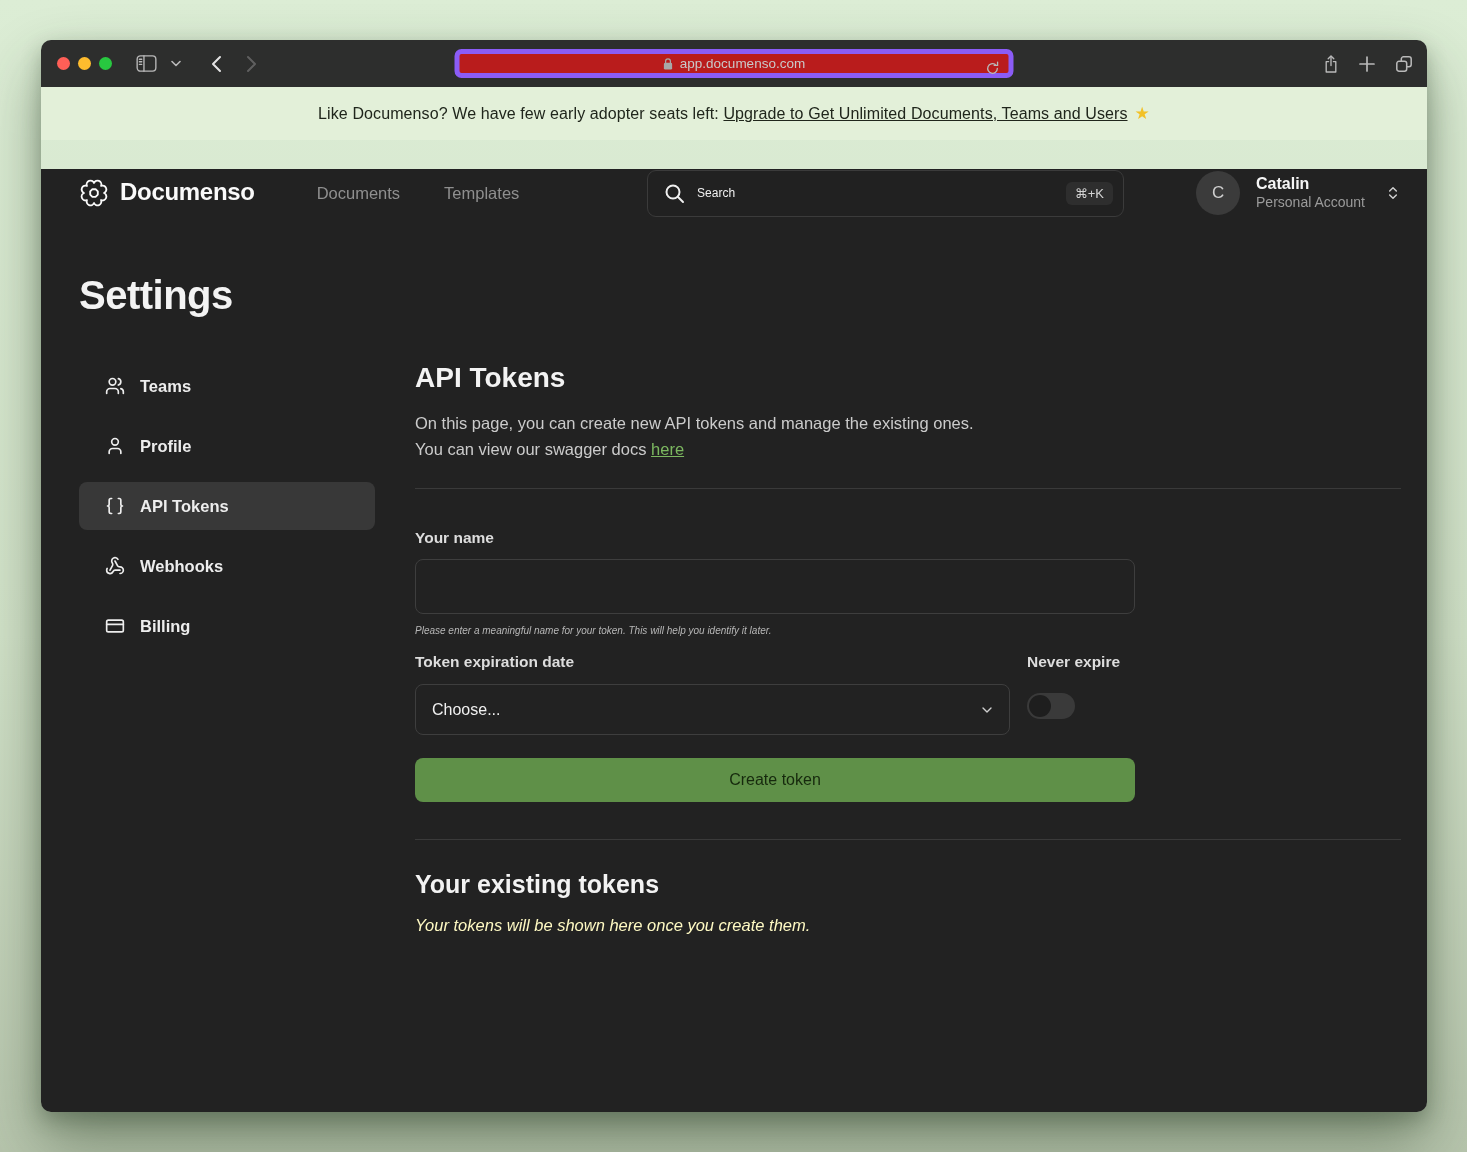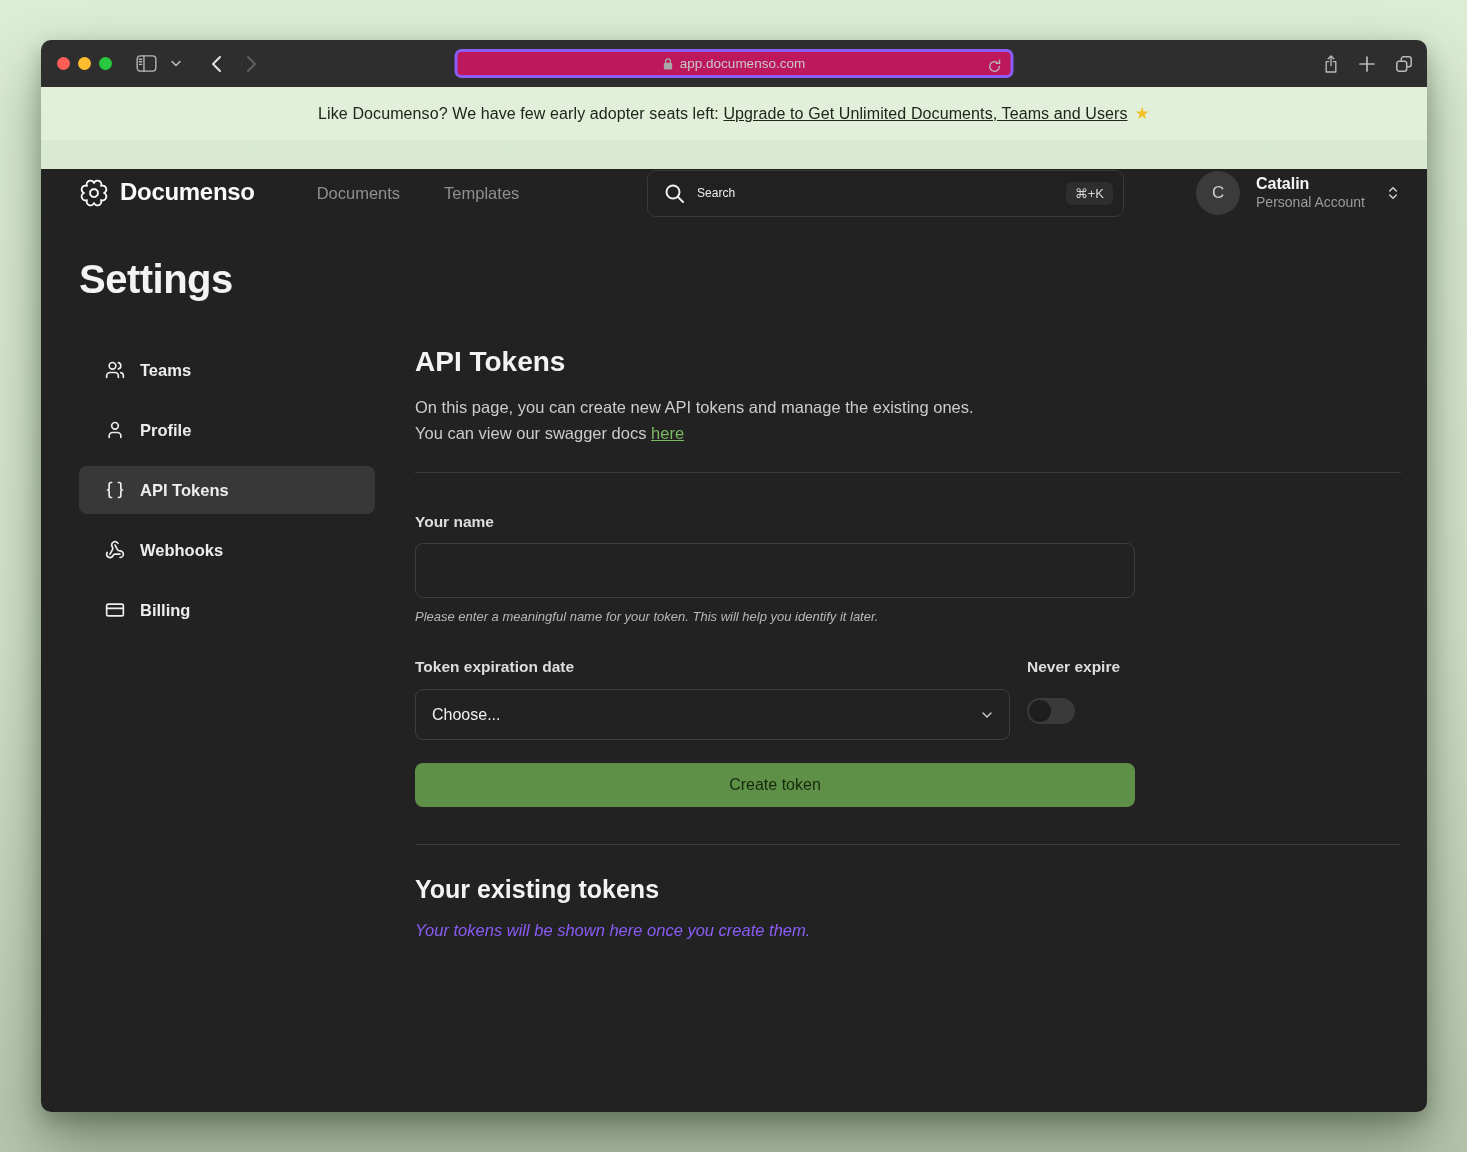--- a/index.html
+++ b/index.html
@@ -14,21 +14,21 @@
   
   .chrome { height:47px; background:#2d2e2d; display:flex; align-items:center;
     position:relative; padding:0 14px 0 16px; }
   .traffic { display:flex; gap:8px; align-items:center; }
   .tl { width:13px; height:13px; border-radius:50%; }
   .tl.red{ background:#ff5f57; } .tl.yellow{ background:#febc2e; } .tl.green{ background:#28c840; }
   .chrome-ic { color:#b9b9b9; display:flex; align-items:center; justify-content:center; }
   .chrome-left { display:flex; align-items:center; gap:14px; margin-left:24px; }
   .dim { color:#5f5f5f; }
   .urlbar { position:absolute; left:50%; top:9px; transform:translateX(-50%);
-    width:559px; height:29px; background:#be185d; border:3px solid #8b5cf6; border-radius:7px;
+    width:559px; height:29px; background:#b91c1c; border:5px solid #8b5cf6; border-radius:7px;
     display:flex; align-items:center; justify-content:center; color:#c9c9c9; font-size:13.5px; }
   .urlbar .lock { margin-right:6px; color:#a8a8a8; display:flex; }
   .urlbar .reload { position:absolute; right:9px; top:7px; color:#b9b9b9; }
   .chrome-right { margin-left:auto; display:flex; align-items:center; gap:20px; }
 
   
   .banner { height:53px; background:#e3f0d9; display:flex; align-items:center; justify-content:center;
     font-size:16px; color:#20261c; font-weight:500; letter-spacing:.1px; }
   .banner a { color:#20261c; text-decoration:underline; font-weight:500; cursor:pointer; }
   .banner .star { color:#f2c128; margin-left:7px; font-size:17px; }
@@ -47,21 +47,21 @@
   .kbd { margin-left:auto; background:#2e2e2e; border-radius:6px; padding:4px 9px;
     font-size:13px; color:#d4d4d4; }
   .user { display:flex; align-items:center; margin-left:72px; cursor:pointer; }
   .avatar { width:44px; height:44px; border-radius:50%; background:#3b3b3b; color:#cfcfcf;
     display:flex; align-items:center; justify-content:center; font-size:17px; }
   .user-meta { margin-left:16px; }
   .user-name { font-size:16px; font-weight:600; color:#f5f5f5; line-height:1.25; }
   .user-sub { font-size:14px; color:#9b9b9b; line-height:1.25; }
   .user-caret { margin-left:20px; color:#cfcfcf; }
 
-  .settings-title { margin-top:40px; font-size:40px; font-weight:700; color:#f3f3f3;
+  .settings-title { margin-top:56px; font-size:40px; font-weight:700; color:#f3f3f3;
     letter-spacing:-.5px; }
 
   .content { display:flex; margin-top:44px; }
   .sidebar { width:296px; flex:none; }
   .side-item { height:48px; margin-bottom:12px; display:flex; align-items:center;
     padding-left:26px; gap:15px; border-radius:8px; font-size:16.5px; font-weight:600;
     color:#ededed; cursor:pointer; }
   .side-item.active { background:#383838; }
   .side-item .ic { display:flex; color:#ededed; }
 
@@ -69,38 +69,38 @@
   .main h2 { font-size:28px; font-weight:700; color:#f3f3f3; }
   .desc { margin-top:17px; font-size:16.5px; color:#cbcbcb; line-height:1.55; }
   .desc a { color:#7cb860; text-decoration:underline; cursor:pointer; }
   .divider { border:none; border-top:1px solid #3a3a3a; margin-top:26px; }
 
   .form { width:720px; }
   .f-label { margin-top:40px; font-size:15.5px; font-weight:600; color:#dddddd; }
   .text-input { margin-top:12px; width:100%; height:55px; background:transparent;
     border:1px solid #3e3e3e; border-radius:8px; color:#f0f0f0; font-size:16px;
     padding:0 14px; outline:none; font-family:inherit; }
-  .hint { margin-top:11px; font-style:italic; font-size:13px; color:#b7b7b7; }
-  .exp-row { display:flex; margin-top:34px;justify-content:space-between; }
+  .hint { margin-top:11px; font-style:italic; font-size:10px; color:#b7b7b7; }
+  .exp-row { display:flex; margin-top:17px;justify-content:space-between; }
   .exp-left { width:595px; }
   .exp-right { margin-left:auto; width:108px; }
   .select { margin-top:13px; height:51px; border:1px solid #3e3e3e; border-radius:8px;
     display:flex; align-items:center; padding:0 14px 0 16px; cursor:pointer; }
   .select .sel-value { font-size:16px; color:#f0f0f0; }
   .select .caret { margin-left:auto; color:#d0d0d0; display:flex; }
   .toggle { margin-top:22px; width:48px; height:26px; background:#3a3a3a; border-radius:13px;
     position:relative; cursor:pointer; }
   .toggle .knob { position:absolute; left:2px; top:2px; width:22px; height:22px;
     border-radius:50%; background:#1e1e1e; }
   .submit { margin-top:23px; width:100%; height:44px; border:none; border-radius:8px;
     background:#5f9048; color:#16290d; font-size:16px; font-weight:500; cursor:pointer;
     font-family:inherit; }
   .divider2 { border:none; border-top:1px solid #3a3a3a; margin-top:37px; }
   .existing-title { margin-top:30px; font-size:25px; font-weight:700; color:#f3f3f3; }
-  .existing-empty { margin-top:17px; font-style:italic; font-size:16.5px; color:#8b5cf6; }
+  .existing-empty { margin-top:17px; font-style:italic; font-size:16.5px; color:#fef9c3; }
 
   svg { display:block; }
 </style>
 </head>
 <body>
 
 <div class="window">
 
   <div class="chrome">
     <div class="traffic">

